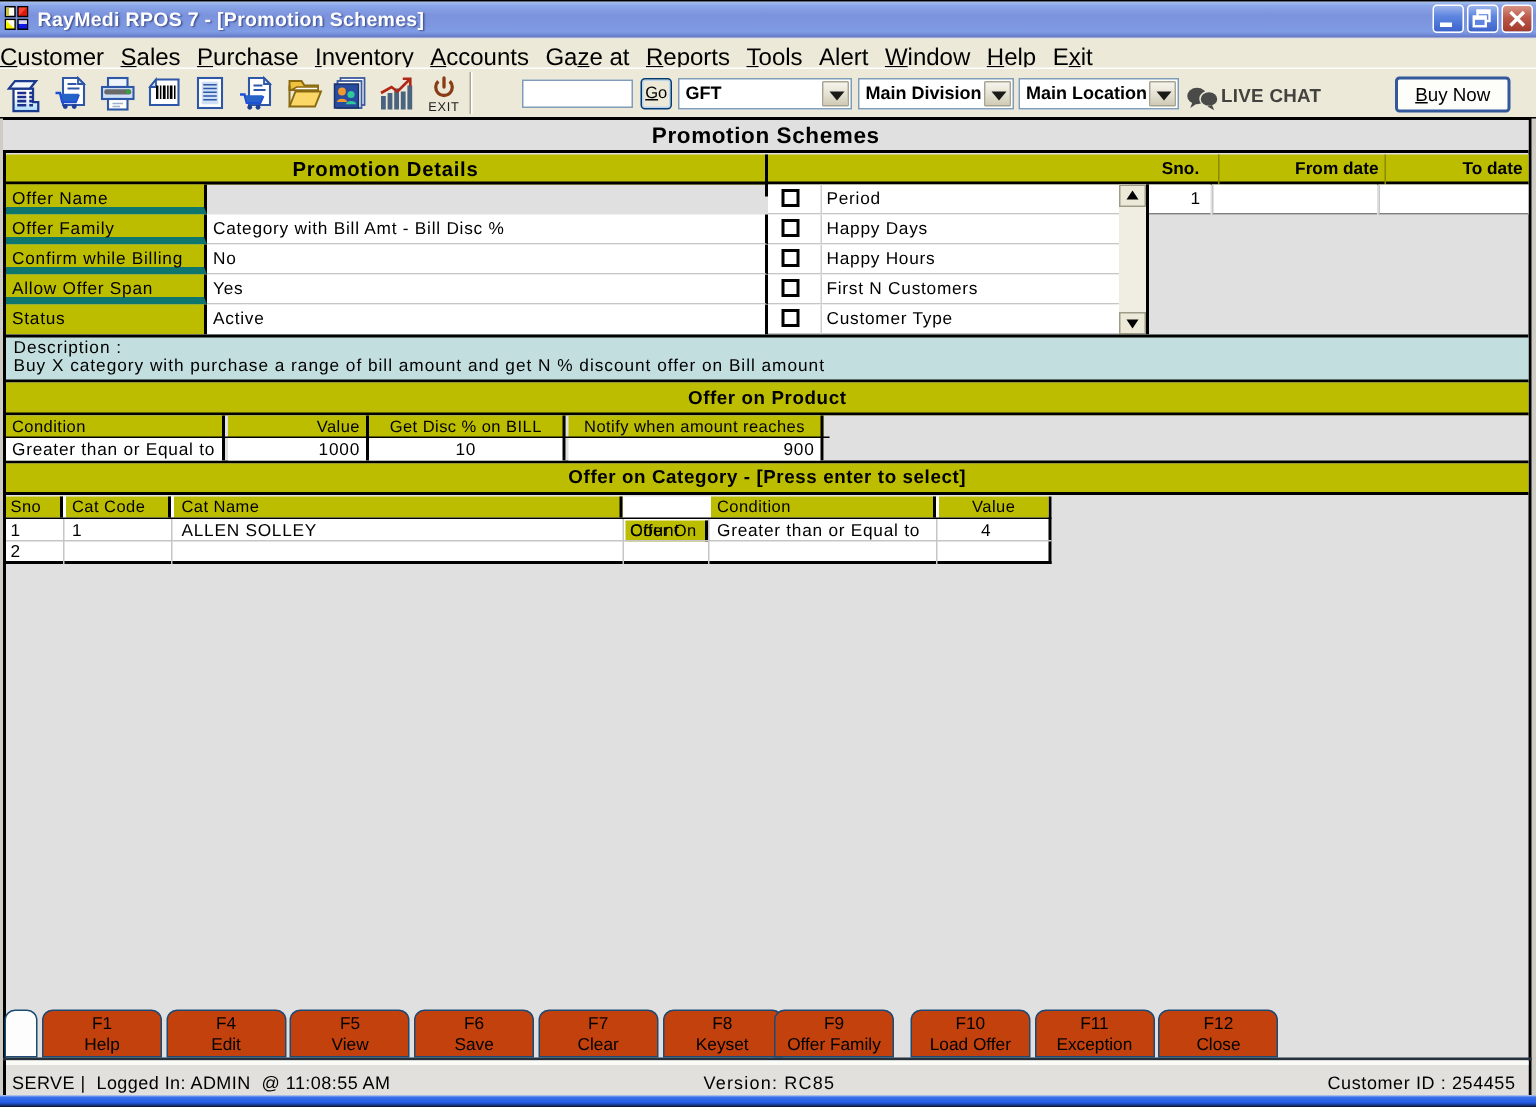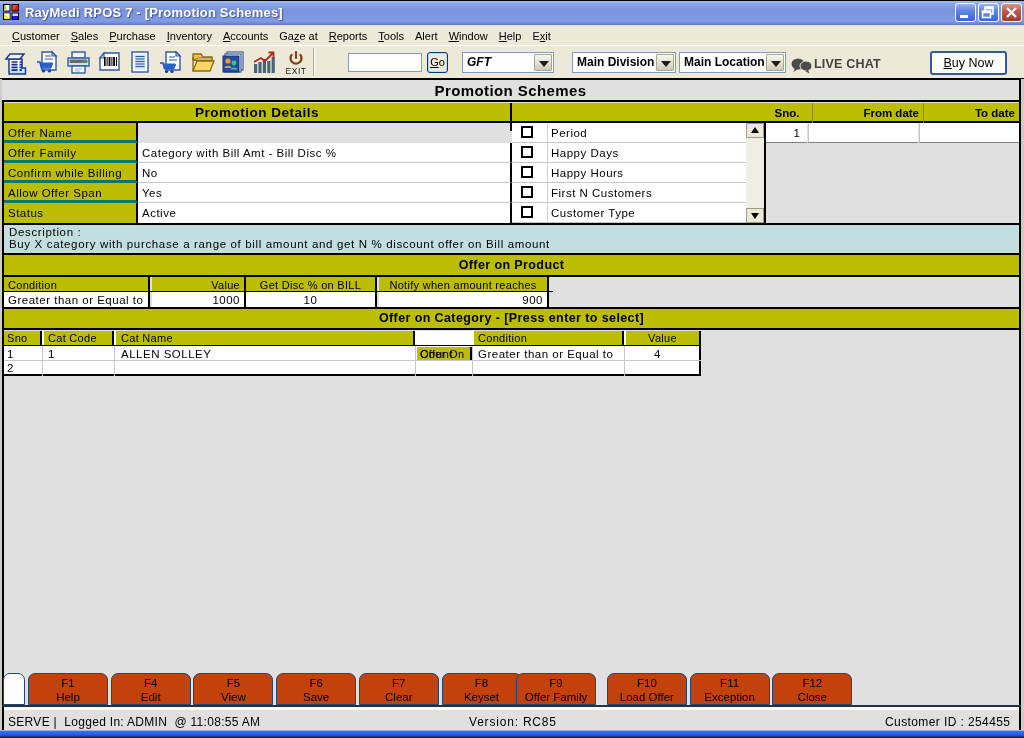--- a/index.html
+++ b/index.html
@@ -12,22 +12,22 @@
   background:linear-gradient(180deg,#a8c1ef 0%,#8aa5e8 12%,#7b93dc 38%,#7c96df 62%,#7f9ce4 84%,#6d83d0 95%,#5f6fc2 100%);
   border-top:1px solid #000; }
 #titleicon { left:3px; top:4px; width:16px; height:16px; }
 #titletext { left:25px; top:5px; color:#fff; font-weight:bold; font-size:13px; letter-spacing:0.2px;
   text-shadow:1px 1px 1px rgba(20,30,90,0.55); white-space:nowrap; }
 .winbtn { top:3px; width:21px; height:19px; border-radius:3px; border:1px solid #fff; }
 .winbtn.blue { background:linear-gradient(180deg,#9cb4ec 0%,#5e86e0 40%,#3c64cc 100%); }
 .winbtn.red { background:linear-gradient(180deg,#d89386 0%,#bc5949 45%,#a33a2c 100%); }
 
 
-#menubar { left:0; top:26px; width:1024px; height:19px; background:#ece9d8; font-size:11px; color:#000;
-  white-space:nowrap; padding-left:12px; }
+#menubar { left:0; top:26px; width:1024px; height:19px; background:#ece9d8; font-size:16px; color:#000;
+  white-space:nowrap; padding-left:0; }
 #menubar span { display:inline-block; margin-right:11px; padding-top:4px; }
 #menubar u { text-decoration:underline; }
 
 
 #toolbar { left:0; top:45px; width:1024px; height:34px; background:#ece9d8; border-top:1px solid #fff; }
 .tbicon { top:50px; }
 #tbsep { left:313px; top:48px; width:2px; height:28px; border-left:1px solid #aca899; border-right:1px solid #fff; }
 #tbinput { left:348px; top:53px; width:74px; height:19px; background:#fff; border:1px solid #7f9db9; }
 #gobtn { left:427px; top:52px; width:21px; height:21px; background:#ece9d8; border:1px solid #003c74; border-radius:3px;
   font-size:11px; text-align:center; line-height:19px; box-shadow:0 0 0 1px #bcd4ee inset; }
@@ -50,21 +50,21 @@
 
 
 #heading { left:2px; top:80px; width:1017px; height:22px; background:#e0e0e0; text-align:center;
   font-weight:bold; font-size:15px; letter-spacing:0.4px; padding-top:2px; border-bottom:2px solid #000; }
 
 
 .olive { background:#bdbd00; }
 #hdrrow { left:4px; top:103px; width:1015px; height:20px; border-bottom:2px solid #000; }
 .hcell { position:absolute; top:0; height:28px; font-weight:bold; color:#000; }
 
-.lblcell { position:absolute; left:0; width:134px; height:20px; background:#bdbd00; border-bottom:3px solid #0f766e;
+.lblcell { position:absolute; left:0; width:134px; height:20px; background:#bdbd00; border-bottom:5px solid #0f766e;
   border-right:2px solid #000; font-size:11.5px; letter-spacing:0.5px; padding:4px 0 0 4px; }
 .valcell { position:absolute; left:134px; width:374px; height:20px; background:#fff; border-bottom:1px solid #c6c6c6;
   border-right:2px solid #000; font-size:11.5px; letter-spacing:0.5px; padding:4px 0 0 4px; }
 .schrow { position:absolute; left:508px; width:240px; height:20px; background:#fff; border-bottom:1px solid #c6c6c6;padding-left:18px; }
 .cbx { position:absolute; left:9px; top:3px; width:12px; height:12px; border:2px solid #000; background:#fff; }
 .schtxt { position:absolute; left:39px; top:4px; font-size:11.5px; letter-spacing:0.5px; }
 .schsep { position:absolute; left:35px; top:0; width:1px; height:20px; background:#d0d0d0; }
 
 
 #sbar { left:746px; top:123px; width:18px; height:100px; background:#f0eee2; }
@@ -231,21 +231,21 @@
   <path d="M16.5 2.5 h5 v5" fill="none" stroke="#b02818" stroke-width="1.8"></path>
 </svg>
 <svg class="abs tbicon" style="left:286px; top:49px;" width="20" height="26" viewBox="0 0 20 26">
   <path d="M10 3 v6" stroke="#8a3c14" stroke-width="2.2" stroke-linecap="round"></path>
   <path d="M6.2 5.2 a5.5 5.5 0 1 0 7.6 0" fill="none" stroke="#8a3c14" stroke-width="2.2"></path>
   <text x="10" y="25" font-size="8.5" letter-spacing="0.5" text-anchor="middle" fill="#222" font-family="Liberation Sans">EXIT</text>
 </svg>
 <div id="tbsep" class="abs"></div>
 <div id="tbinput" class="abs"></div>
 <div id="gobtn" class="abs"><u>G</u>o</div>
-<div class="abs xpsel" style="left:462px; width:92px;font-style:italic;">GFT<span class="arrow"></span></div>
+<div class="abs xpsel" style="left:452px; width:116px;">GFT<span class="arrow"></span></div>
 <div class="abs xpsel" style="left:572px; width:104px;">Main Division<span class="arrow"></span></div>
 <div class="abs xpsel" style="left:679px; width:107px;">Main Location<span class="arrow"></span></div>
 <svg class="abs" style="left:791px; top:58px;" width="22" height="16" viewBox="0 0 22 16">
   <ellipse cx="7" cy="6" rx="6.5" ry="5.5" fill="#4a4a48"></ellipse>
     <path d="M4 10 l-1.5 4 4.5 -3 z" fill="#4a4a48"></path>
   <ellipse cx="15" cy="8" rx="6" ry="5" fill="#4a4a48" stroke="#ece9d8" stroke-width="1"></ellipse>
     <path d="M17 12 l1.5 3.5 -4.5 -2.5 z" fill="#4a4a48"></path>
 </svg>
 <div id="livechat" class="abs">LIVE CHAT</div>
 <div id="buynow" class="abs"><u>B</u>uy Now</div>

